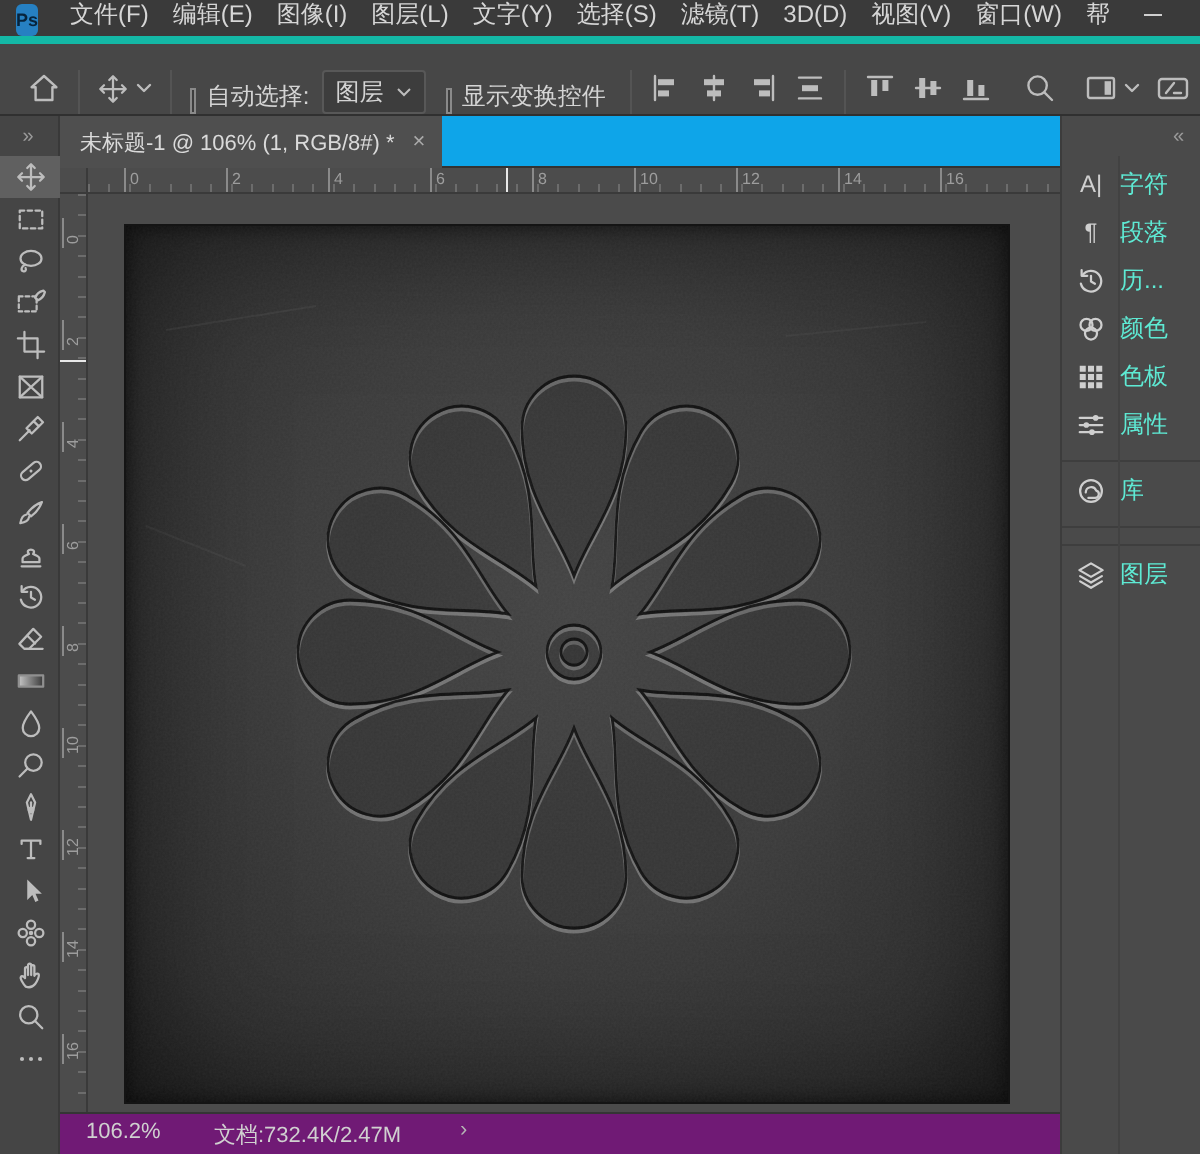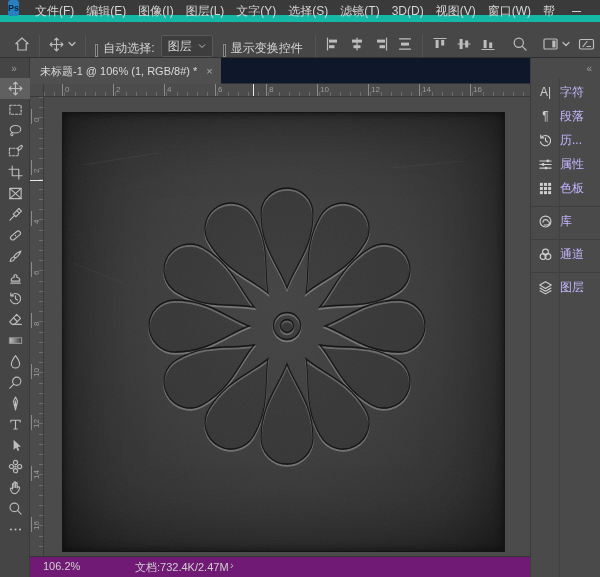--- a/index.html
+++ b/index.html
@@ -1,21 +1,21 @@
 <!DOCTYPE html>
 <html><head>
 <meta charset="utf-8">
 <style>
   html,body{margin:0;padding:0;background:#222;}
   .app{position:relative;width:600px;height:577px;overflow:hidden;
        font-family:"Liberation Sans","DejaVu Sans",sans-serif;
        background:#454545;-webkit-font-smoothing:antialiased;user-select:none;}
   
   .titlebar{position:absolute;left:0;top:0;width:600px;height:22px;background:#3a3a3a;
-            display:flex;align-items:flex-start;border-bottom:7px solid #14b8a6;box-sizing:border-box;}
+            display:flex;align-items:flex-end;border-bottom:4px solid #14b8a6;box-sizing:border-box;}
   .pslogo{width:17px;height:16px;margin:0 10px 0 8px;border-radius:3px;background:#2680c2;
           color:#07243d;font-size:9px;font-weight:bold;display:flex;align-items:center;justify-content:center;}
   .menu-item{font-size:12px;color:#d6d6d6;padding:0 6px;line-height:22px;white-space:nowrap;cursor:default;}
   .wincontrols{margin-left:auto;display:flex;height:22px;}
   .winbtn{width:30px;height:22px;display:flex;align-items:center;justify-content:center;color:#cfcfcf;font-size:12px;}
   .ic-min{width:9px;height:1px;background:#cfcfcf;display:inline-block;}
   
   .optionsbar{position:absolute;left:0;top:22px;width:600px;height:36px;background:#474747;
               border-bottom:1px solid #303030;box-sizing:border-box;display:flex;align-items:flex-end;}
   .optionsbar svg{display:block;}
@@ -28,21 +28,21 @@
   .odrop .olabel{margin-right:6px;}
   .chev{display:block;}
   
   .toolstrip{position:absolute;left:0;top:58px;width:30px;height:519px;background:#454545;
              border-right:1px solid #393939;box-sizing:border-box;}
   .strip-collapse{height:20px;display:flex;align-items:center;justify-content:center;color:#9a9a9a;font-size:10px;letter-spacing:1px;cursor:pointer;}
   .tool{width:30px;height:21px;display:flex;align-items:center;justify-content:center;cursor:pointer;}
   .tool.selected{background:#606060;}
   .tool svg,.obtn svg{stroke:#bdbdbd;fill:none;stroke-width:1.2;stroke-linecap:round;stroke-linejoin:round;}
   
-  .tabbar{position:absolute;left:30px;top:58px;width:500px;height:26px;background:#0f172a;
+  .tabbar{position:absolute;left:30px;top:58px;width:500px;height:26px;background:#0ea5e9;
           border-bottom:1px solid #323232;box-sizing:border-box;display:flex;}
   .tab{background:#4f4f4f;height:26px;display:flex;align-items:center;padding:0 8px 0 10px;cursor:pointer;}
   .tab-label{font-size:11px;color:#dadada;white-space:nowrap;}
   .tab-close{font-size:11px;color:#aaa;margin-left:9px;cursor:pointer;}
   .ruler-corner{position:absolute;left:30px;top:84px;width:14px;height:13px;background:#4c4c4c;
                 border-right:1px solid #3a3a3a;border-bottom:1px solid #3a3a3a;box-sizing:border-box;cursor:pointer;}
   .hruler{position:absolute;left:44px;top:84px;width:486px;height:13px;background:#4c4c4c;
           border-bottom:1px solid #3a3a3a;box-sizing:border-box;overflow:hidden;cursor:pointer;}
   .hruler .minor{position:absolute;left:0;bottom:0;width:100%;height:4px;
           background:repeating-linear-gradient(90deg,#6c6c6c 0 1px,transparent 1px 10.2px);}
@@ -58,33 +58,33 @@
   .vcursor{position:absolute;left:0;height:1px;width:14px;background:#e8e8e8;top:83px;}
   .canvas{position:absolute;left:44px;top:97px;width:486px;height:459px;background:#4b4b4b;overflow:hidden;cursor:crosshair;}
   .image{position:absolute;left:18px;top:15px;width:443px;height:440px;border:1px solid #141414;box-sizing:border-box;
          background:radial-gradient(ellipse at 50% 44%,#424242 0%,#3a3a3a 45%,#2d2d2d 80%,#202020 100%);
          box-shadow:inset 0 0 70px rgba(0,0,0,.55),inset 0 0 10px rgba(0,0,0,.7);}
   .image svg{position:absolute;left:0;top:0;}
   
   .statusbar{position:absolute;left:30px;top:556px;width:500px;height:37px;background:#701a75;
              border-top:1px solid #353535;box-sizing:border-box;}
   .status-zoom{position:absolute;left:13px;top:3px;font-size:11px;color:#d0d0d0;cursor:text;}
-  .status-doc{position:absolute;left:77px;top:3px;font-size:11px;color:#d0d0d0;margin-left:28px;}
+  .status-doc{position:absolute;left:77px;top:3px;font-size:11px;color:#d0d0d0;}
   .status-chev{position:absolute;left:200px;top:2px;font-size:11px;color:#b5b5b5;cursor:pointer;}
   
   .panelbar{position:absolute;left:530px;top:58px;width:70px;height:519px;background:#4a4a4a;
             border-left:1px solid #3c3c3c;box-sizing:border-box;}
   .panel-vdiv{position:absolute;left:28px;top:20px;bottom:0;width:1px;background:#424242;}
   .panel-collapse{height:20px;display:flex;align-items:center;justify-content:flex-end;
                   padding-right:7px;color:#9a9a9a;font-size:10px;letter-spacing:1px;cursor:pointer;}
   .pgroup{border-bottom:1px solid #3e3e3e;padding:2px 0 6px 0;}
   .prow{display:flex;align-items:center;height:24px;cursor:pointer;}
   .picon{width:29px;display:flex;align-items:center;justify-content:center;color:#cfcfcf;}
   .picon svg{stroke:#cfcfcf;fill:none;stroke-width:1.2;stroke-linecap:round;stroke-linejoin:round;}
-  .ptext{font-size:12px;color:#c4b5fd;white-space:nowrap;overflow:hidden;}
+  .ptext{font-size:12px;color:#5eead4;white-space:nowrap;overflow:hidden;}
   .char-glyph{font-size:12px;color:#cfcfcf;}
 </style>
 </head>
 <body>
 
 <div class="app">
 
   <div class="titlebar">
     <div class="pslogo">Ps</div>
     <span class="menu-item">文件(F)</span>
@@ -462,71 +462,71 @@
               <path d="M2.6 9.4a5.5 5.5 0 1 0 .9-4.5"></path>
               <path d="M3 2.2v3h3"></path>
               <path d="M8 5.2v3.1l2.1 1.2"></path>
             </svg>
           </span>
         <span class="ptext">历...</span>
       </div>
       <div class="prow">
         <span class="picon">
           <svg width="15" height="15" viewBox="0 0 16 16">
-              <path d="M2 4.2h12M2 8h12M2 11.8h12"></path>
-              <g fill="#cfcfcf" stroke="none">
-                <circle cx="10.5" cy="4.2" r="1.5"></circle>
-                <circle cx="5.5" cy="8" r="1.5"></circle>
-                <circle cx="8.5" cy="11.8" r="1.5"></circle>
-              </g>
+              <circle cx="5.6" cy="5.8" r="3.2"></circle>
+              <circle cx="10.4" cy="5.8" r="3.2"></circle>
+              <circle cx="8" cy="10.4" r="3.2"></circle>
             </svg>
           </span>
-        <span class="ptext">属性</span>
+        <span class="ptext">颜色</span>
       </div>
       <div class="prow">
         <span class="picon">
           <svg width="15" height="15" viewBox="0 0 16 16">
               <g fill="#cfcfcf" stroke="none">
                 <rect x="2" y="2" width="3.2" height="3.2"></rect>
                 <rect x="6.4" y="2" width="3.2" height="3.2"></rect>
                 <rect x="10.8" y="2" width="3.2" height="3.2"></rect>
                 <rect x="2" y="6.4" width="3.2" height="3.2"></rect>
                 <rect x="6.4" y="6.4" width="3.2" height="3.2"></rect>
                 <rect x="10.8" y="6.4" width="3.2" height="3.2"></rect>
                 <rect x="2" y="10.8" width="3.2" height="3.2"></rect>
                 <rect x="6.4" y="10.8" width="3.2" height="3.2"></rect>
                 <rect x="10.8" y="10.8" width="3.2" height="3.2"></rect>
               </g>
             </svg>
           </span>
         <span class="ptext">色板</span>
       </div>
+      <div class="prow">
+        <span class="picon">
+          <svg width="15" height="15" viewBox="0 0 16 16">
+              <path d="M2 4.2h12M2 8h12M2 11.8h12"></path>
+              <g fill="#cfcfcf" stroke="none">
+                <circle cx="10.5" cy="4.2" r="1.5"></circle>
+                <circle cx="5.5" cy="8" r="1.5"></circle>
+                <circle cx="8.5" cy="11.8" r="1.5"></circle>
+              </g>
+            </svg>
+          </span>
+        <span class="ptext">属性</span>
+      </div>
     </div>
     <div class="pgroup">
       <div class="prow">
         <span class="picon">
           <svg width="15" height="15" viewBox="0 0 16 16">
               <circle cx="8" cy="8" r="5.8"></circle>
               <path d="M5.2 8.8a2.9 2.9 0 0 1 5.6-1 2 2 0 0 1-.7 3.9H6.6"></path>
             </svg>
           </span>
         <span class="ptext">库</span>
       </div>
     </div>
     <div class="pgroup">
-      <div class="prow">
-        <span class="picon">
-          <svg width="15" height="15" viewBox="0 0 16 16">
-              <circle cx="8" cy="5.4" r="3.1"></circle>
-              <circle cx="5.4" cy="10.2" r="3.1"></circle>
-              <circle cx="10.6" cy="10.2" r="3.1"></circle>
-            </svg>
-          </span>
-        <span class="ptext">通道</span>
-      </div>
     </div>
     <div class="pgroup" style="border-bottom:none">
       <div class="prow">
         <span class="picon">
           <svg width="15" height="15" viewBox="0 0 16 16">
               <path d="M8 1.8l6.2 3.6L8 9 1.8 5.4Z"></path>
               <path d="M2.2 8.6L8 12l5.8-3.4"></path>
               <path d="M2.2 11.4L8 14.8l5.8-3.4"></path>
             </svg>
           </span>

